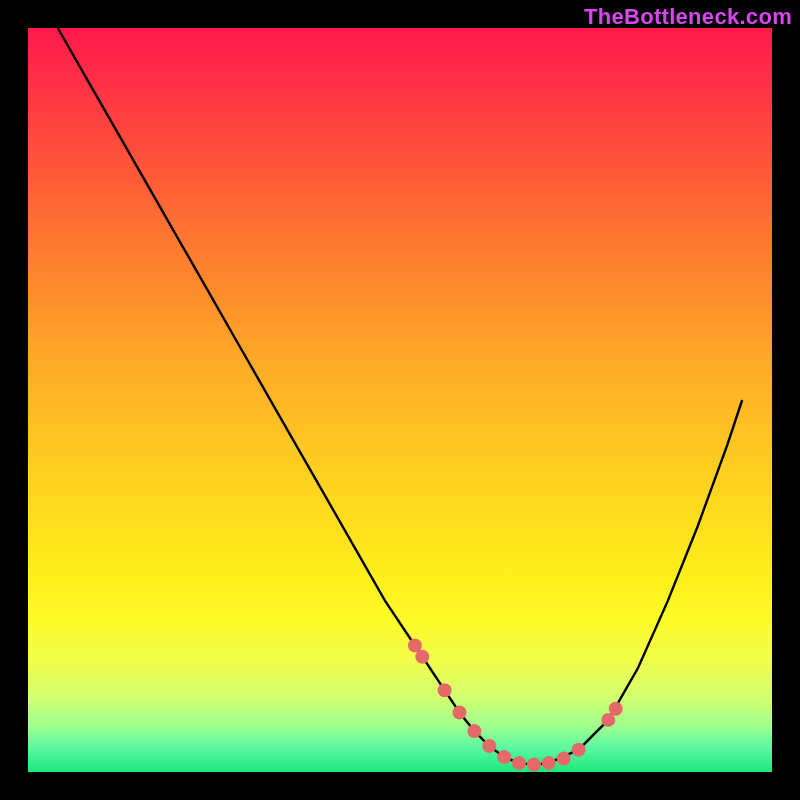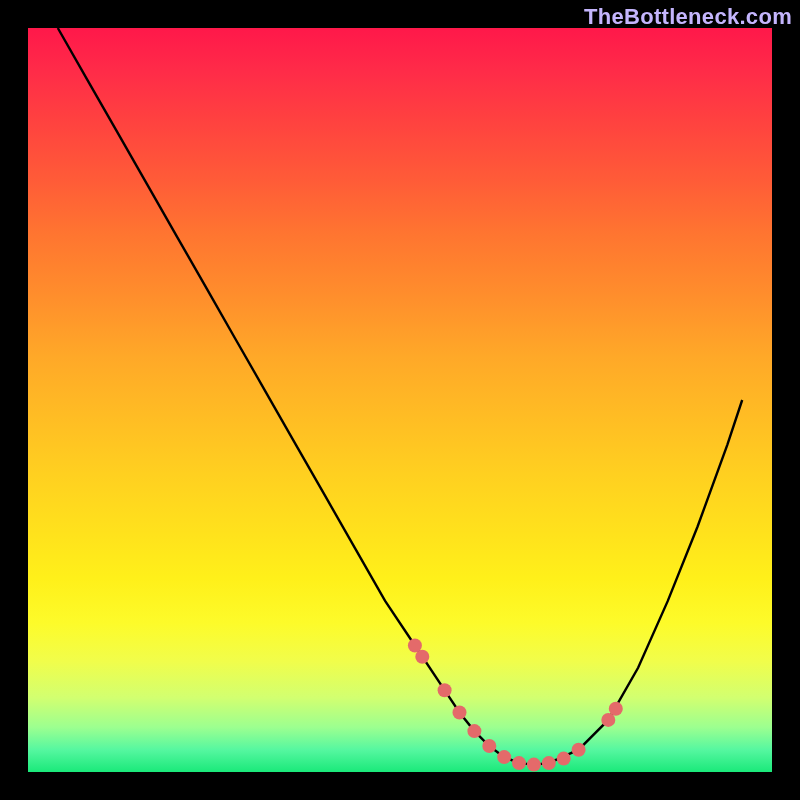--- a/index.html
+++ b/index.html
@@ -35,21 +35,21 @@
       #d2ff70 90%,
       #9cff90 94%,
       #56f7a0 97%,
       #1ae97a 100%
     );
   }
   .watermark {
     position: absolute;
     top: 4px;
     right: 8px;
-    color: #c4b5fd;
+    color: #d946ef;
     font-size: 22px;
     font-weight: 600;
     letter-spacing: 0.3px;
     z-index: 10;
   }
   svg.curve {
     position: absolute;
     left: 0;
     top: 0;
     width: 800px;

